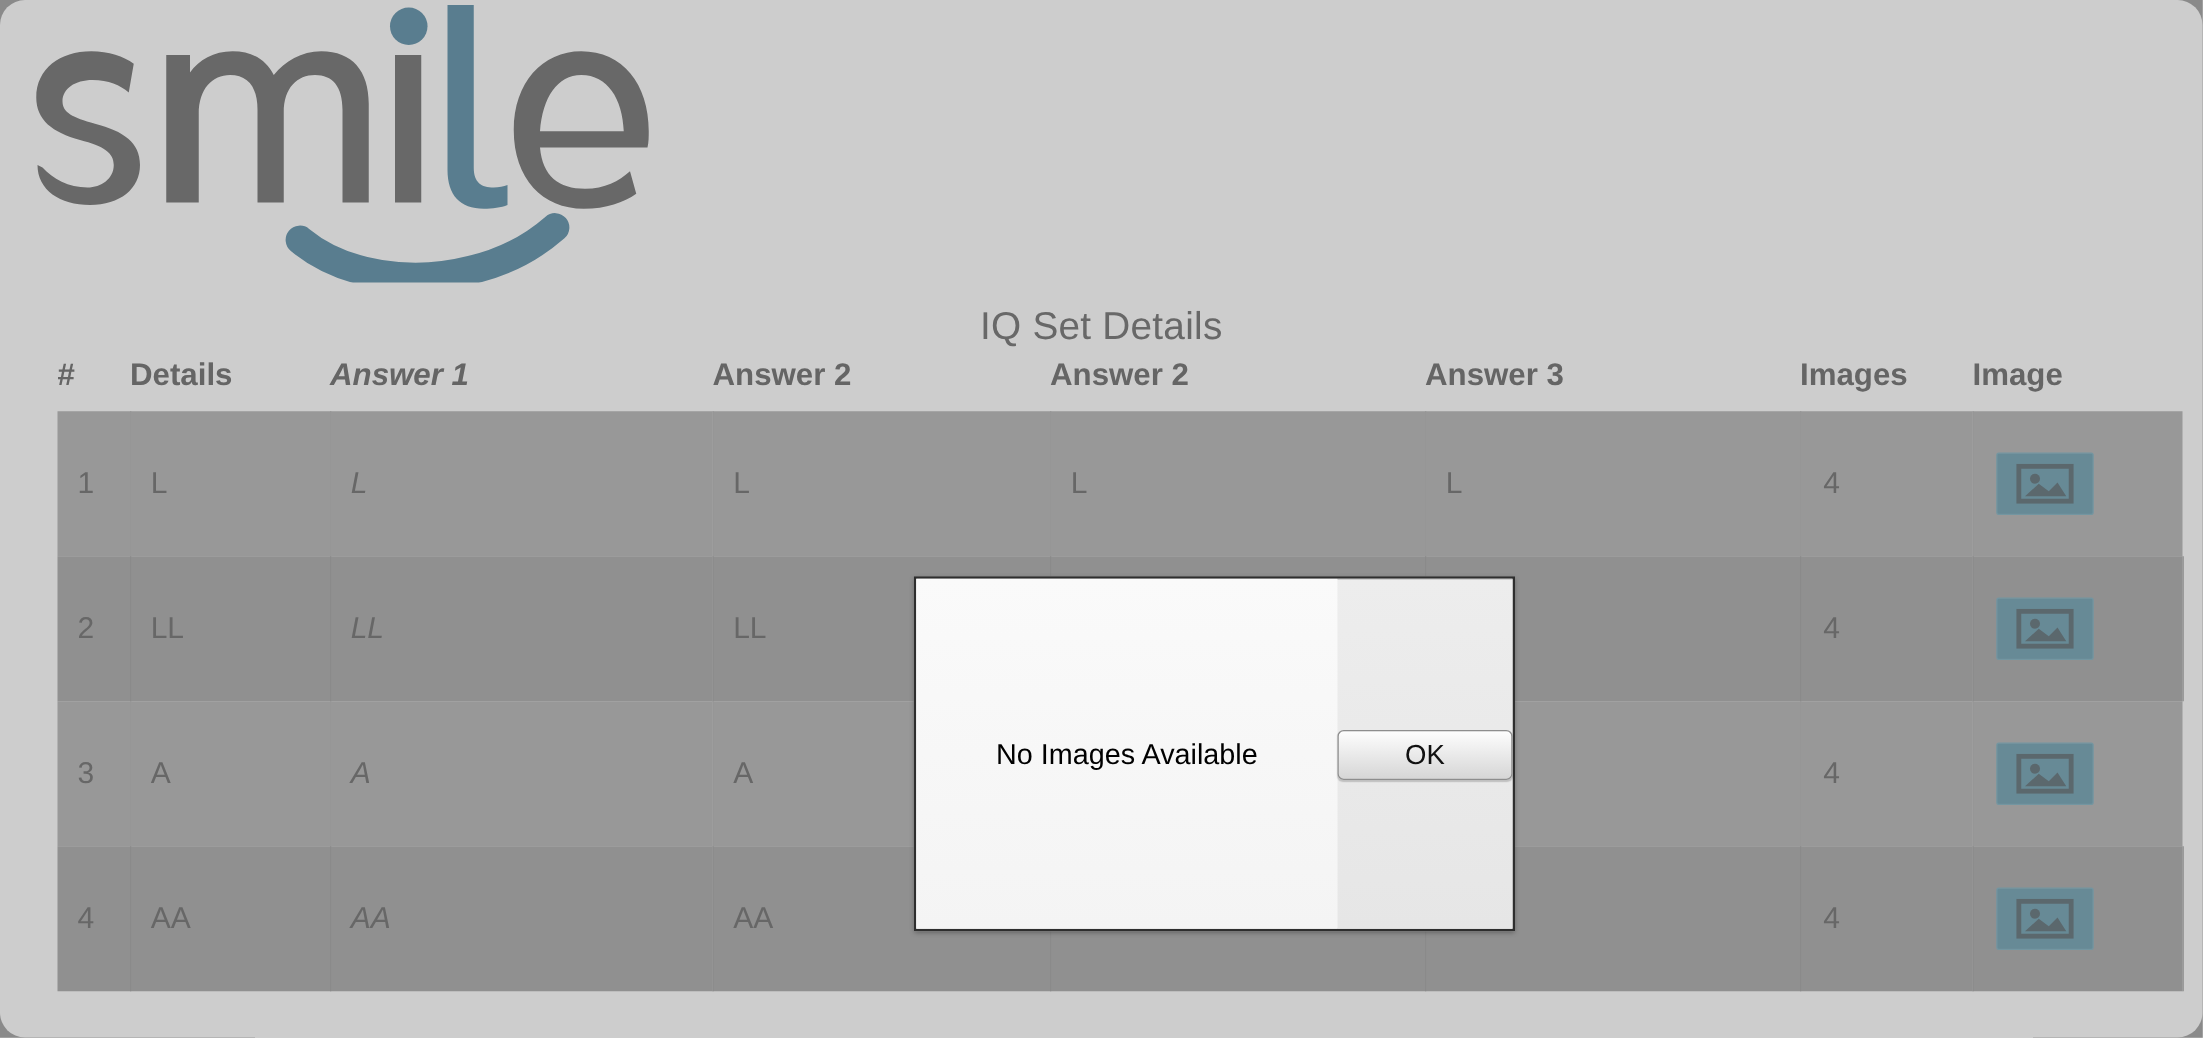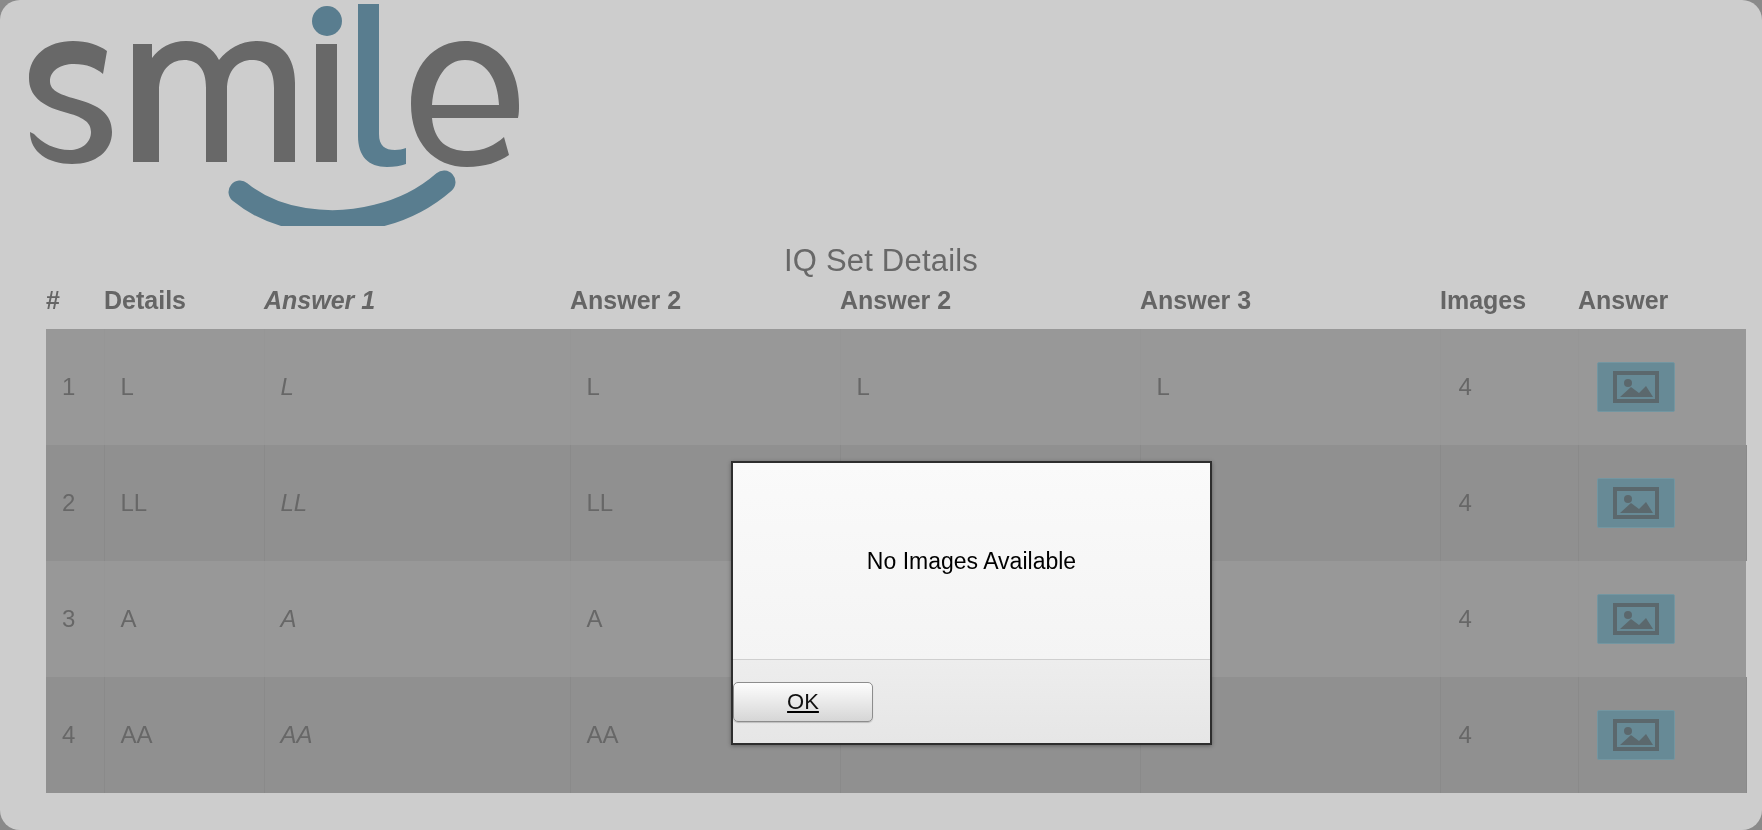--- a/index.html
+++ b/index.html
@@ -133,44 +133,42 @@
   #dialog {
     position: absolute;
     left: 731px;
     top: 461px;
     width: 481px;
     height: 284px;
     background: #f7f7f7;
     border: 2px solid #2e2e2e;
     box-sizing: border-box;
     display: flex;
-    flex-direction: column;
+    flex-direction: row;
     box-shadow: 0 1px 4px rgba(0,0,0,0.35);
   }
   #dialog-body {
     flex: 1 1 auto;
     display: flex;
     align-items: center;
     justify-content: center;
     background: linear-gradient(#fafafa, #f4f4f4);
   }
   #dialog-message {
     font-size: 23px;
     color: #000;
     text-align: center;
   }
   #dialog-footer {
     flex: 0 0 84px;
     background: linear-gradient(#ededed, #e6e6e6);
     border-top: 1px solid #cfcfcf;
     display: flex;
     align-items: center;
-    padding-right: 40px;
     box-sizing: border-box;
-    text-decoration: underline;
   }
   #ok-button {
     width: 140px;
     height: 40px;
     font-size: 22px;
     font-family: "Liberation Sans", sans-serif;
     color: #111;
     background: linear-gradient(#fdfdfd, #d6d6d6);
     border: 1px solid #8d8d8d;
     border-radius: 5px;
@@ -220,21 +218,21 @@
         </colgroup>
         <thead>
           <tr>
             <th class="h-num">#</th>
             <th class="h-q">Details</th>
             <th class="h-a1">Answer 1</th>
             <th class="h-a2">Answer 2</th>
             <th class="h-a3">Answer 2</th>
             <th class="h-a4">Answer 3</th>
             <th class="h-cor">Images</th>
-            <th class="h-img">Answer</th>
+            <th class="h-img">Image</th>
           </tr>
         </thead>
         <tbody>
 
           <tr class="odd">
             <td class="d-num">1</td>
             <td class="d-q">L</td>
             <td class="d-a1">L</td>
             <td class="d-a2">L</td>
             <td class="d-a3">L</td>

